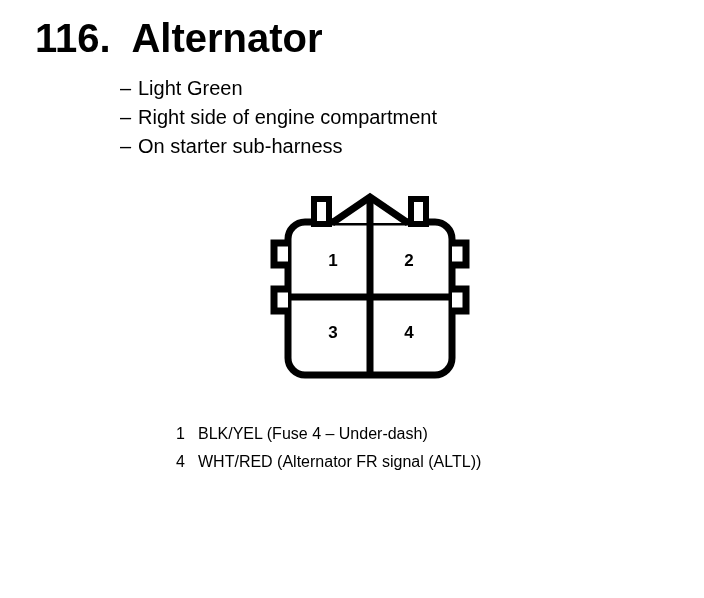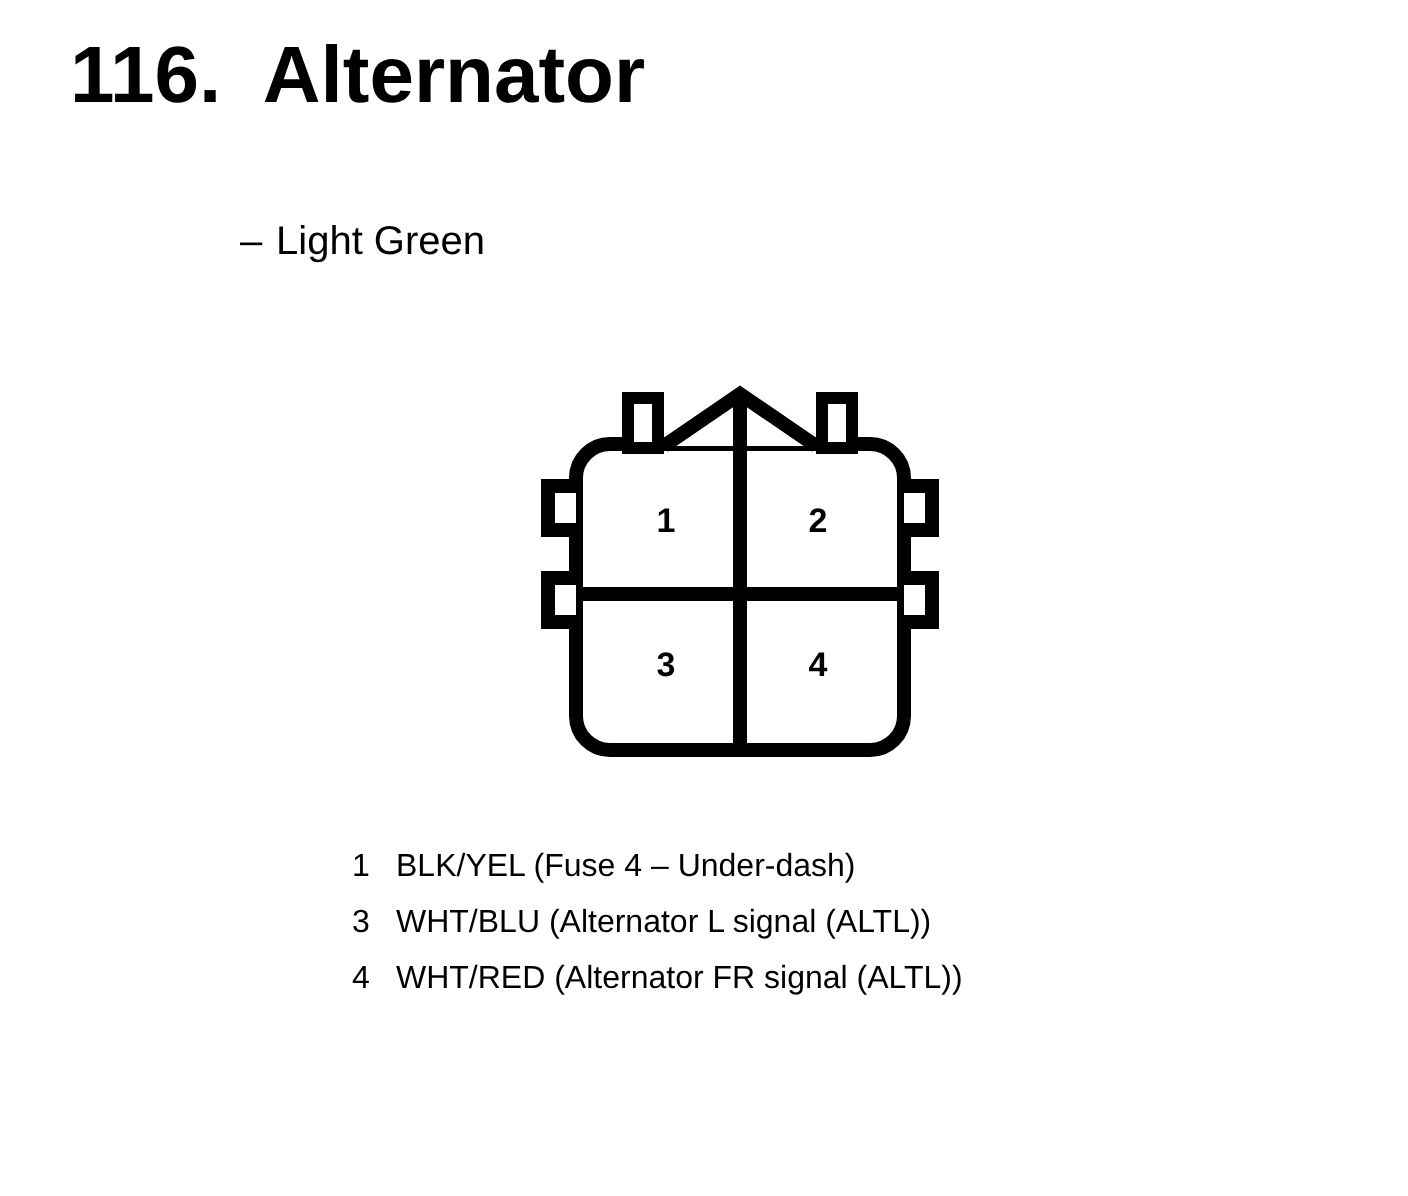--- a/index.html
+++ b/index.html
@@ -38,21 +38,20 @@
     position: absolute;
     left: 120px;
     top: 74px;
     width: 560px;
   }
   .attribute-item {
     font-size: 20px;
     line-height: 29px;
     white-space: pre;
     letter-spacing: 0px;
-    margin-top: 33px;
   }
   .attribute-item .dash {
     display: inline-block;
     width: 18px;
   }
 
   
   #connector-figure {
     position: absolute;
     left: 262px;
@@ -92,20 +91,22 @@
   }
 </style>
 </head>
 <body>
 
 <div id="header-block">
   <div id="page-title">116.  Alternator</div>
 
   <div id="attribute-list">
     <div class="attribute-item"><span class="dash">–</span><span>Light Green</span></div>
+    <div class="attribute-item"><span class="dash">–</span><span>Right side of engine compartment</span></div>
+    <div class="attribute-item"><span class="dash">–</span><span>On starter sub-harness</span></div>
   </div>
 </div>
 
 <div id="connector-figure">
   <svg id="connector-svg" viewBox="0 0 215 200" xmlns="http://www.w3.org/2000/svg">
 
     <rect x="26" y="37" width="164" height="153" rx="17" ry="17" fill="#ffffff" stroke="#000000" stroke-width="7"></rect>
 
     <path d="M 26 58 L 12 58 L 12 80 L 26 80" fill="#ffffff" stroke="#000000" stroke-width="7" stroke-linejoin="miter"></path>
     <path d="M 26 104 L 12 104 L 12 126 L 26 126" fill="#ffffff" stroke="#000000" stroke-width="7" stroke-linejoin="miter"></path>
@@ -123,15 +124,14 @@
 
     <text class="pin-number-text" x="71" y="81" text-anchor="middle">1</text>
     <text class="pin-number-text" x="147" y="81" text-anchor="middle">2</text>
     <text class="pin-number-text" x="71" y="153" text-anchor="middle">3</text>
     <text class="pin-number-text" x="147" y="153" text-anchor="middle">4</text>
   </svg>
 </div>
 
 <div id="pin-legend">
   <div class="legend-row"><span class="legend-pin">1</span><span>BLK/YEL (Fuse 4 – Under-dash)</span></div>
-  <div class="legend-row"><span class="legend-pin">3</span><span>WHT/BLU (Alternator L signal (ALTL))</span></div>
   <div class="legend-row"><span class="legend-pin">4</span><span>WHT/RED (Alternator FR signal (ALTL))</span></div>
 </div>
 
 </body></html>

